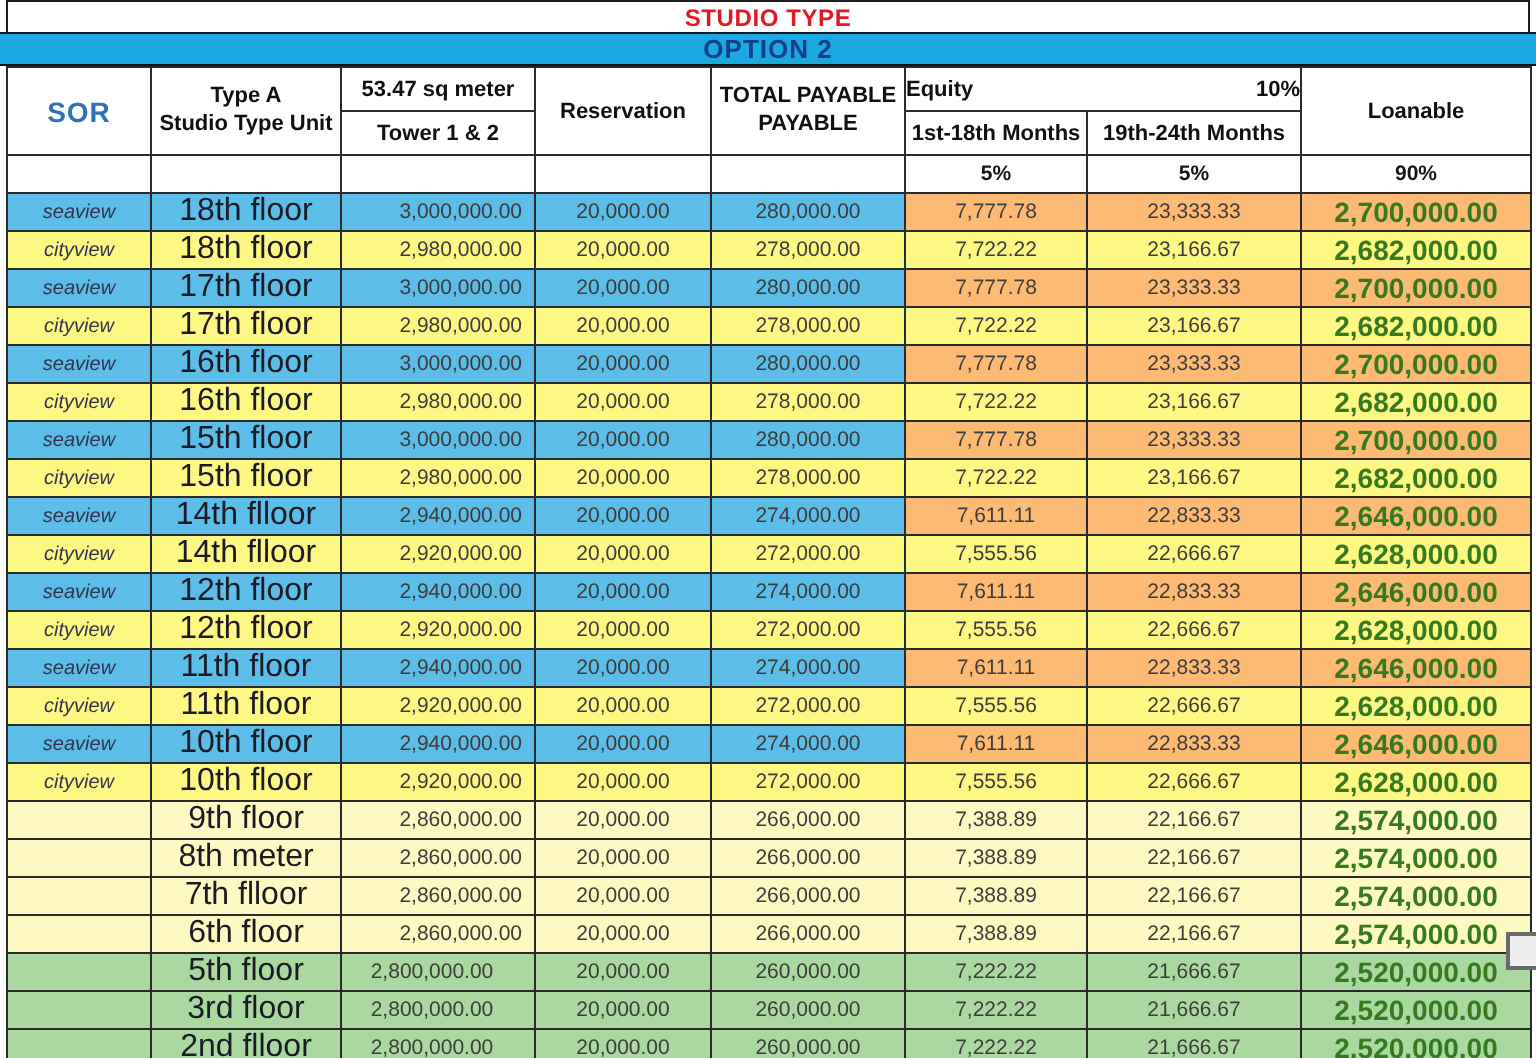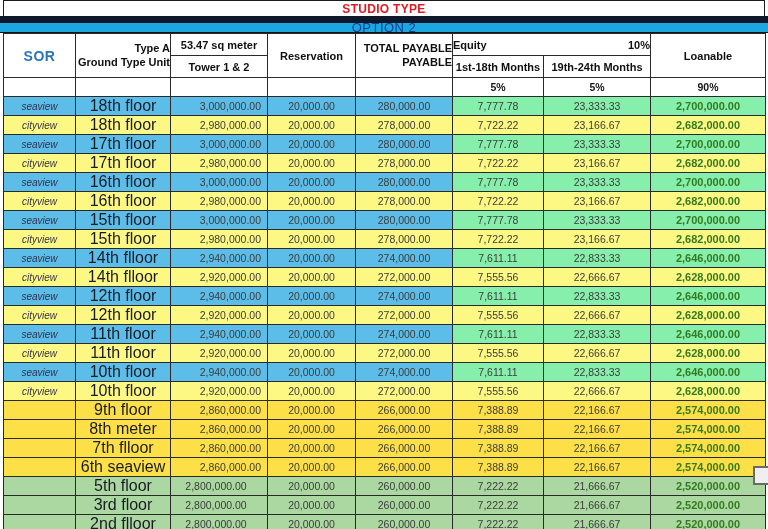--- a/index.html
+++ b/index.html
@@ -14,56 +14,56 @@
   .title-row {
     margin-left:3px; width:762px; height:16px;
     border:1px solid #1c1c1c; border-bottom:none;
     display:flex; align-items:center; justify-content:center;
     font-size:12px; font-weight:bold; color:#E01A22;
     background:#fff; letter-spacing:0.3px;
   }
   .option-bar {
     width:768px; height:17px;
     background:#1BA8E0;
-    border-top:7px solid #0f172a; border-bottom:1px solid #111;
+    border-top:1px solid #0f172a; border-bottom:1px solid #111;
     display:flex; align-items:center; justify-content:center;
-    font-size:13px; font-weight:normal; color:#153E8F; letter-spacing:0.5px;
+    font-size:13px; font-weight:bold; color:#153E8F; letter-spacing:0.5px;
   }
   table {
     margin-left:3px;
     border-collapse:collapse;
     table-layout:fixed;
     width:762px;
   }
   col.c1{width:72px;} col.c2{width:95px;} col.c3{width:97px;} col.c4{width:88px;}
   col.c5{width:97px;} col.c6{width:91px;} col.c7{width:107px;} col.c8{width:115px;}
   th, td {
     border:1px solid #2a2a2a;
     overflow:hidden; white-space:nowrap;
   }
   thead th { background:#fff; color:#101010; font-weight:bold; font-size:11px; text-align:center; vertical-align:middle; }
   tr.hdr1 th { height:22px; }
   tr.hdr2 th { height:22px; }
   tr.pct td { height:19px; background:#fff; font-weight:bold; font-size:10.5px; text-align:center; color:#151515; }
   .sor-head { color:#2E74B5; font-size:14px; letter-spacing:0.5px; }
-  .two-line div { line-height:1.25;text-align:right; }
+  .two-line div { line-height:1.25; }
   .equity-group { display:flex; justify-content:space-between; gap:26px; }
   .pct-loan { color:#3F9E27; }
   tbody td {
     height:17.7px; font-size:10.5px; color:#3C3C3C;
     text-align:center; vertical-align:middle;
   }
   td.c-sor { font-style:italic; font-size:10px; color:#33334d; }
   td.c-floor { font-size:16px; color:#1b1b26; }
   td.c-price { text-align:right; padding-right:6px; }
-  td.c-loan { color:#357A21; font-weight:bold; font-size:11px; }
+  td.c-loan { color:#357A21; font-weight:bold; font-size:14px; }
   tr.band-seaview td { background:#5CBDE8; }
-  tr.band-seaview td.light { background:#86efac;text-align:center; }
+  tr.band-seaview td.light { background:#fdba74;text-align:center; }
   tr.band-cityview td { background:#FDF783; }
-  tr.band-grey td { background:#fde047; }
+  tr.band-grey td { background:#fef9c3; }
   tr.band-green td { background:#AAD8A0;text-align:center; }
   .selection-box {
     position:absolute; left:753px; top:466px; width:15px; height:19px;
     border:2px solid #6a6a6a; border-right:none; background:#efefef;
   }
 </style>
 </head>
 <body>
 
 <div class="page">
@@ -81,21 +81,21 @@
       <col class="c5">
         <col class="c6">
         <col class="c7">
         <col class="c8">
     </colgroup>
     <thead>
       <tr class="hdr1">
         <th rowspan="2" class="sor-head">SOR</th>
         <th rowspan="2" class="two-line">
           <div>Type A</div>
-          <div>Ground Type Unit</div>
+          <div>Studio Type Unit</div>
         </th>
         <th>53.47 sq meter</th>
         <th rowspan="2">Reservation</th>
         <th rowspan="2" class="two-line">
           <div>TOTAL PAYABLE</div>
           <div>PAYABLE</div>
         </th>
         <th colspan="2">
           <div class="equity-group">
             <span>Equity</span>
@@ -306,21 +306,21 @@
       <td class="c-floor">7th flloor</td>
       <td class="c-price">2,860,000.00</td>
       <td class="c-res">20,000.00</td>
       <td class="c-te">266,000.00</td>
       <td class="c-m1 light">7,388.89</td>
       <td class="c-m2 light">22,166.67</td>
       <td class="c-loan light">2,574,000.00</td>
     </tr>
         <tr class="band-grey">
       <td class="c-sor"></td>
-      <td class="c-floor">6th seaview</td>
+      <td class="c-floor">6th floor</td>
       <td class="c-price">2,860,000.00</td>
       <td class="c-res">20,000.00</td>
       <td class="c-te">266,000.00</td>
       <td class="c-m1 light">7,388.89</td>
       <td class="c-m2 light">22,166.67</td>
       <td class="c-loan light">2,574,000.00</td>
     </tr>
         <tr class="band-green">
       <td class="c-sor"></td>
       <td class="c-floor">5th floor</td>

